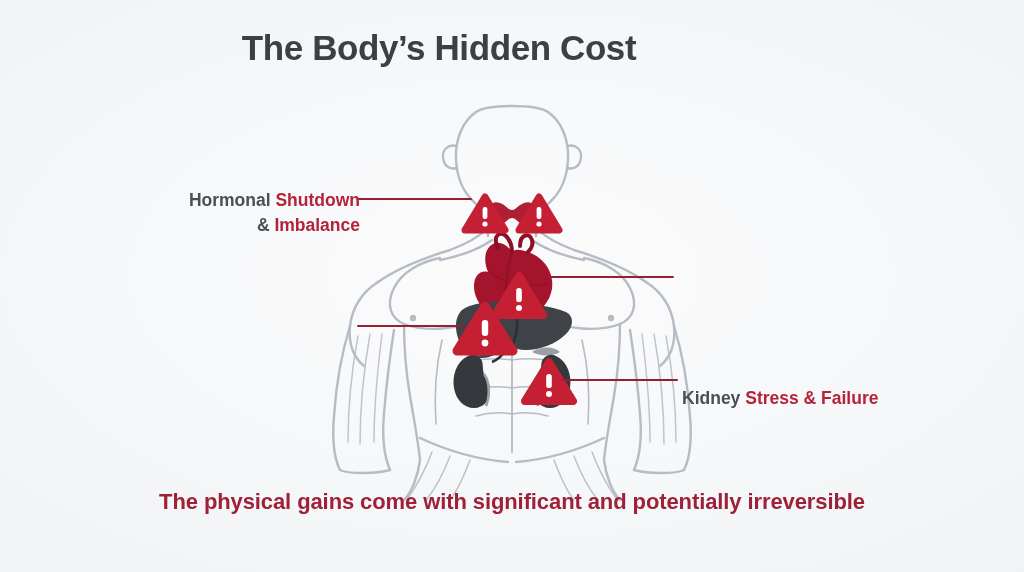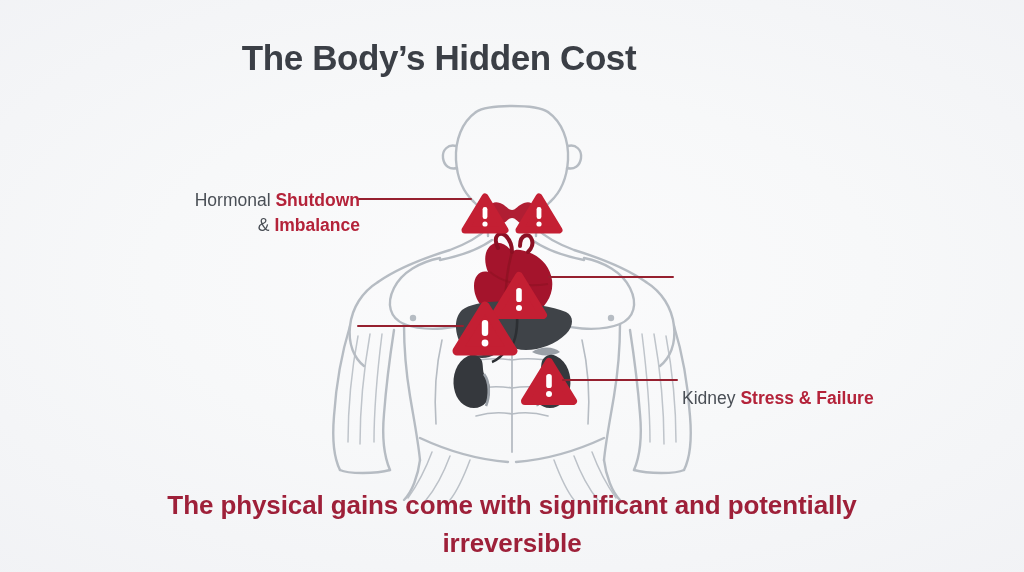--- a/index.html
+++ b/index.html
@@ -19,21 +19,21 @@
     height: 572px;
     background:
       radial-gradient(ellipse 78% 72% at 50% 48%, #fbfbfc 0%, #f7f8f9 45%, #f1f2f5 100%);
     overflow: hidden;
   }
 
   
   #title {
     position: absolute;
     left: 0;
-    top: 38px;
+    top: 28px;
     width: 878px;
     text-align: center;
     font-size: 35px;
     font-weight: bold;
     letter-spacing: -0.4px;
     color: #3b3f46;
     white-space: nowrap;
   }
 
   
@@ -52,21 +52,21 @@
     color: #4a4f56;
     line-height: 1.42;
     white-space: nowrap;
   }
   .callout .hl {
     color: #b4233a;
     font-weight: bold;
   }
   .callout .plain {
     color: #4a4f56;
-    font-weight: normal;
+    font-weight: bold;
   }
   .callout.left  { text-align: right; }
   .callout.right { text-align: left; }
 
   #callout-hormonal { left: 70px; top: 188px; width: 290px; }
   #callout-cardio   { left: 682px; top: 266px; width: 300px; }
   #callout-liver    { left: 60px; top: 314px; width: 292px; }
   #callout-kidney   { left: 682px; top: 386px; width: 300px; }
 
   
@@ -81,21 +81,21 @@
   #leader-liver    { left: 357px; top: 325px; width: 107px; }
   #leader-kidney   { left: 562px; top: 379px; width: 116px; }
 
   
   #caption {
     position: absolute;
     left: 100px;
     top: 486px;
     width: 824px;
     text-align: center;
-    font-size: 26px;
+    font-size: 22px;
     font-weight: bold;
     line-height: 1.48;
     color: #9e2039;
     letter-spacing: -0.1px;
   }
 </style>
 </head>
 <body>
 
 <div id="poster">

